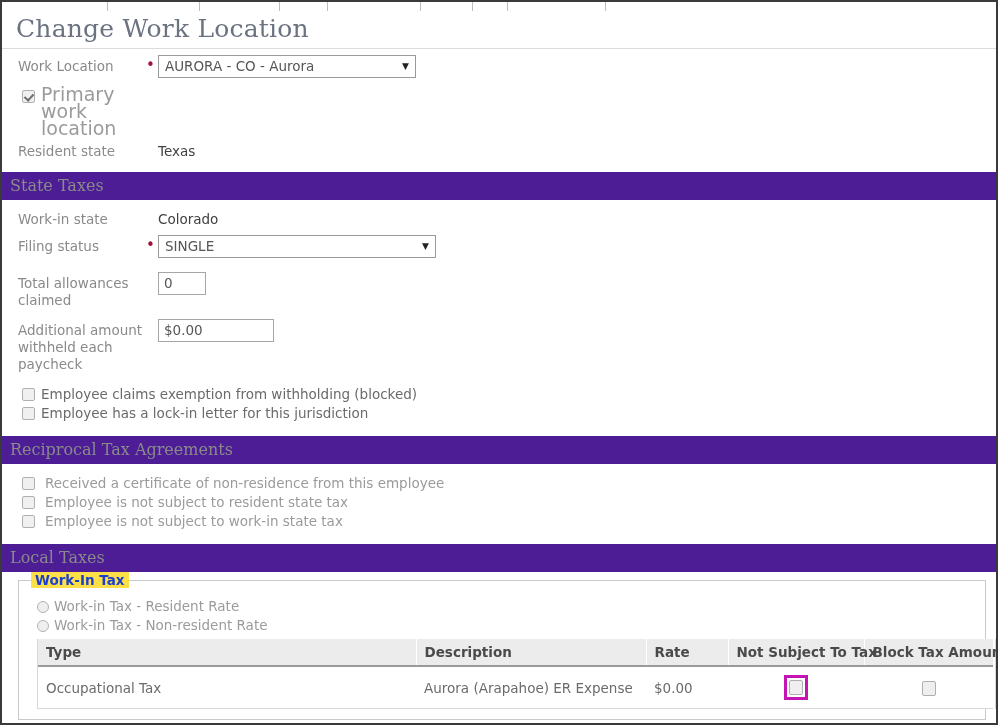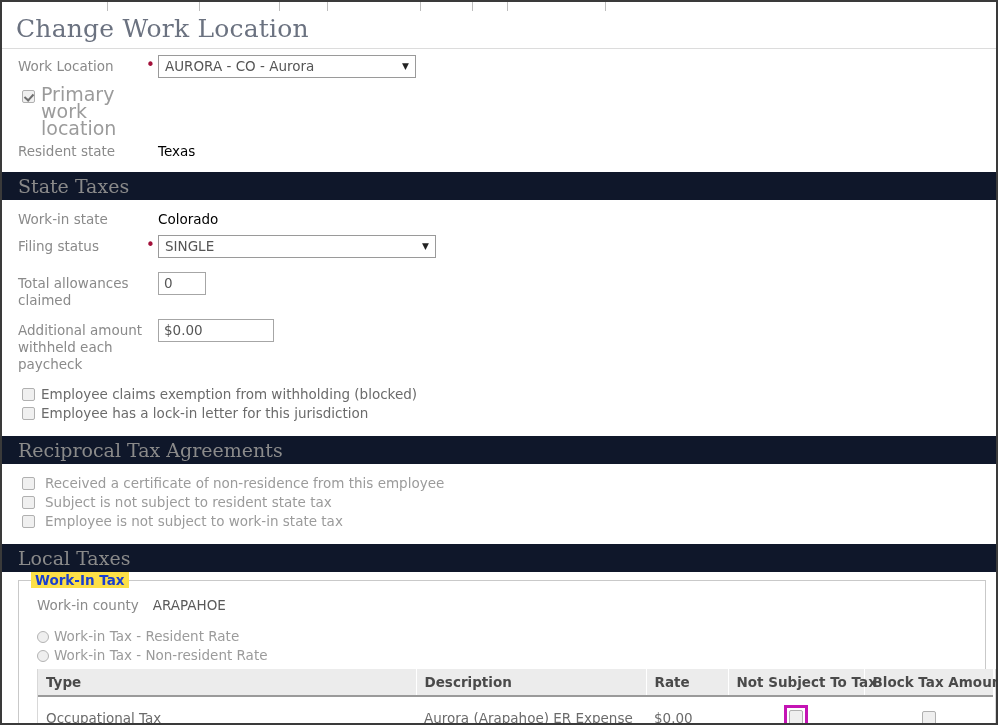--- a/index.html
+++ b/index.html
@@ -77,21 +77,21 @@
   .req {
     flex: 0 0 12px;
     width: 12px;
     color: #a3113a;
     font-size: 15px;
     line-height: 17px;
     padding-top: 2px;
     text-align: left;
   }
   .val {
-    color: #000000;
+    color: #404040;
     font-size: 13.5px;
     line-height: 17px;
     padding-top: 3px;
   }
 
   
   .sel {
     position: relative;
     box-sizing: border-box;
     border: 1px solid #9a9a9a;
@@ -126,27 +126,27 @@
     padding: 0 5px;
     font-size: 13.5px;
     color: #555555;
     font-family: "DejaVu Sans", sans-serif;
   }
   .txt-allow { width: 48px; }
   .txt-addl  { width: 116px; }
 
   
   .band {
-    background: #0f172a;
+    background: #4c1d95;
     color: #8a8a8a;
     font-family: "DejaVu Serif", serif;
-    font-size: 19px;
+    font-size: 16px;
     line-height: 28px;
     height: 28px;
-    padding-left: 16px;
+    padding-left: 8px;
     margin: 0;
     border: 0;
   }
 
   
   .cbrow {
     display: flex;
     align-items: flex-start;
     padding-left: 20px;
     min-height: 19px;
@@ -380,37 +380,33 @@
     <div class="band" style="margin-top:13px;">Reciprocal Tax Agreements</div>
 
     <div style="height:10px;"></div>
 
     <div class="cbrow">
       <span class="cb" style="margin-right:10px;"></span>
       <span class="cb-text grey">Received a certificate of non-residence from this employee</span>
     </div>
     <div class="cbrow">
       <span class="cb" style="margin-right:10px;"></span>
-      <span class="cb-text grey">Subject is not subject to resident state tax</span>
+      <span class="cb-text grey">Employee is not subject to resident state tax</span>
     </div>
     <div class="cbrow">
       <span class="cb" style="margin-right:10px;"></span>
       <span class="cb-text grey">Employee is not subject to work-in state tax</span>
     </div>
 
     <div class="band" style="margin-top:13px;">Local Taxes</div>
 
     <div class="fieldset">
       <div class="legend">Work-In Tax</div>
       <div class="fs-inner">
 
-        <div class="county-row">
-          <span class="county-lbl">Work-in county</span>
-          <span class="county-val">ARAPAHOE</span>
-        </div>
 
         <div class="cbrow" style="padding-left:0;">
           <span class="radio"></span>
           <span class="cb-text grey">Work-in Tax - Resident Rate</span>
         </div>
         <div class="cbrow" style="padding-left:0;">
           <span class="radio"></span>
           <span class="cb-text grey">Work-in Tax - Non-resident Rate</span>
         </div>
 

